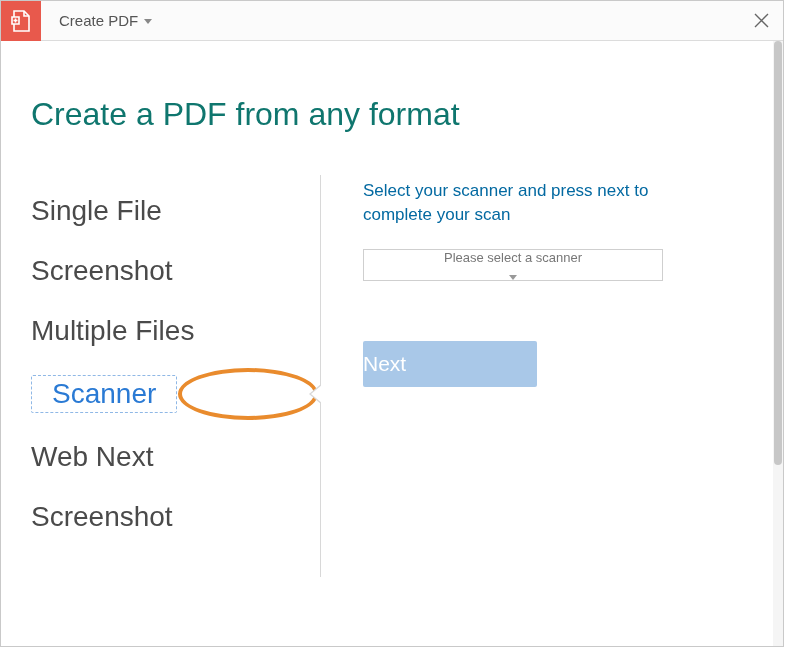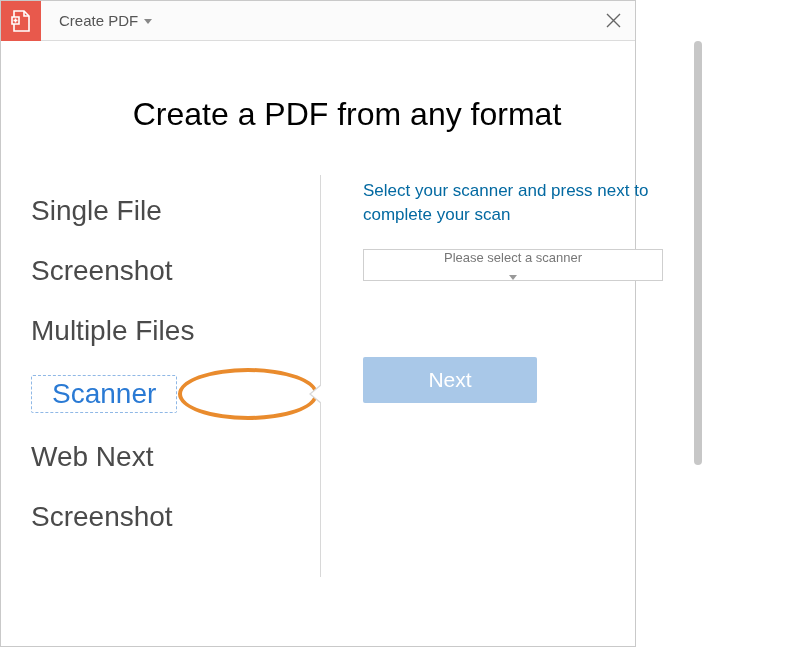--- a/index.html
+++ b/index.html
@@ -4,21 +4,21 @@
   <style>
     * { box-sizing: border-box; margin: 0; padding: 0; }
     body {
       font-family: -apple-system, BlinkMacSystemFont, "Segoe UI", Helvetica, Arial, sans-serif;
       background: #fff;
       width: 800px;
       height: 647px;
       overflow: hidden;
     }
     .window {
-      width: 636px;
+      width: 784px;
       height: 647px;
       border: 1px solid #c9c9c9;
       background: #fff;
       position: relative;
       display: flex;
       flex-direction: column;
     }
     .titlebar {
       height: 40px;
       background: #fbfbfb;
@@ -82,24 +82,23 @@
     .scrollthumb {
       position: absolute;
       top: 0;
       left: 1px;
       width: 8px;
       height: 70%;
       background: #c7c7c7;
       border-radius: 4px;
     }
     .main-heading {
-      text-align: center;
       font-size: 32px;
       font-weight: 400;
-      color: #000000;
+      color: #0f766e;
       margin-top: 55px;
       margin-bottom: 42px;
     }
     .columns {
       display: flex;
       width: 100%;
     }
     .left-col {
       width: 290px;
       border-right: 1px solid #d8d8d8;
@@ -184,30 +183,30 @@
       cursor: pointer;
       flex-direction: column;
     }
     .select-caret {
       width: 0; height: 0;
       border-left: 4px solid transparent;
       border-right: 4px solid transparent;
       border-top: 5px solid #999;
     }
     .next-btn {
-      margin-top: 76px;
+      margin-top: 60px;
       width: 174px;
       height: 46px;
       background: #a9c8e8;
       color: #fff;
       font-size: 21px;
       font-weight: 500;
       display: flex;
       align-items: center;
-      justify-content: center;
+      justify-content: flex-start;
       border-radius: 2px;
       cursor: pointer;
     }
   </style>
 </head>
 <body>
 
 <div class="window">
 
   <div class="titlebar">

